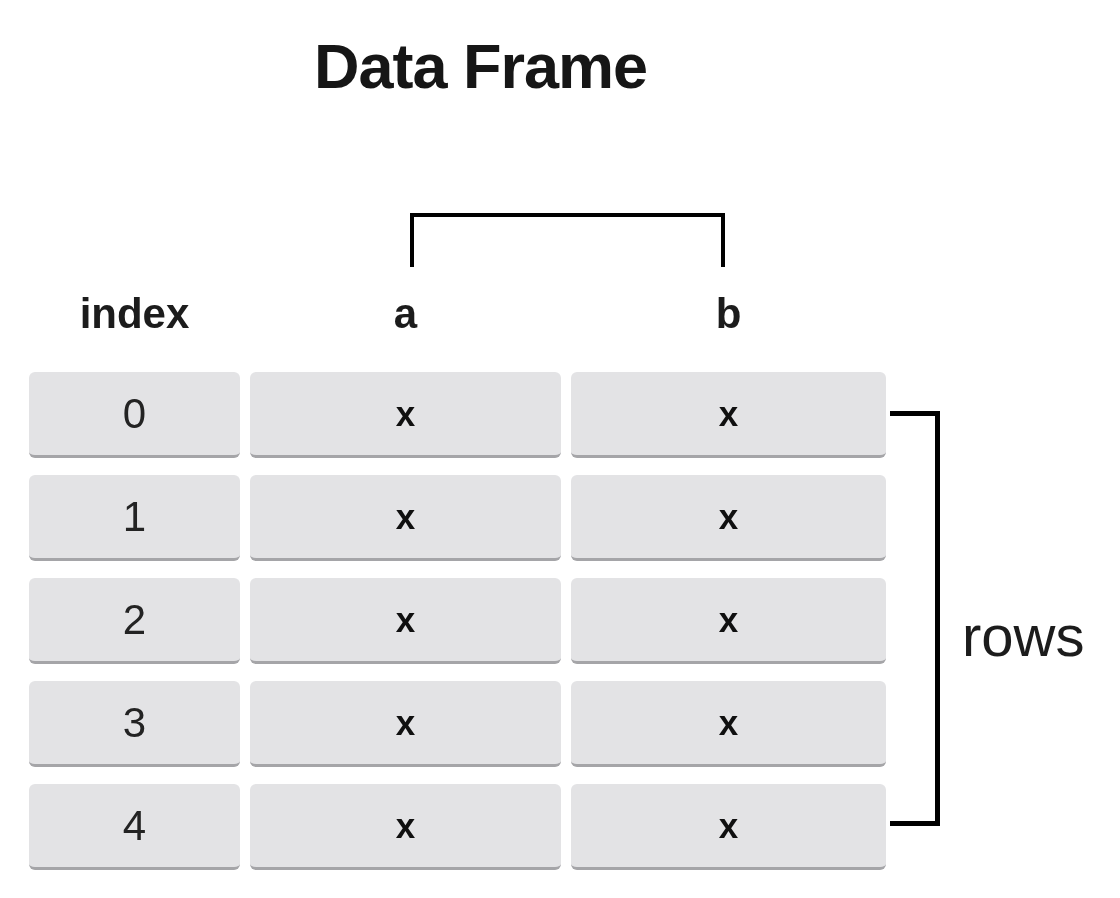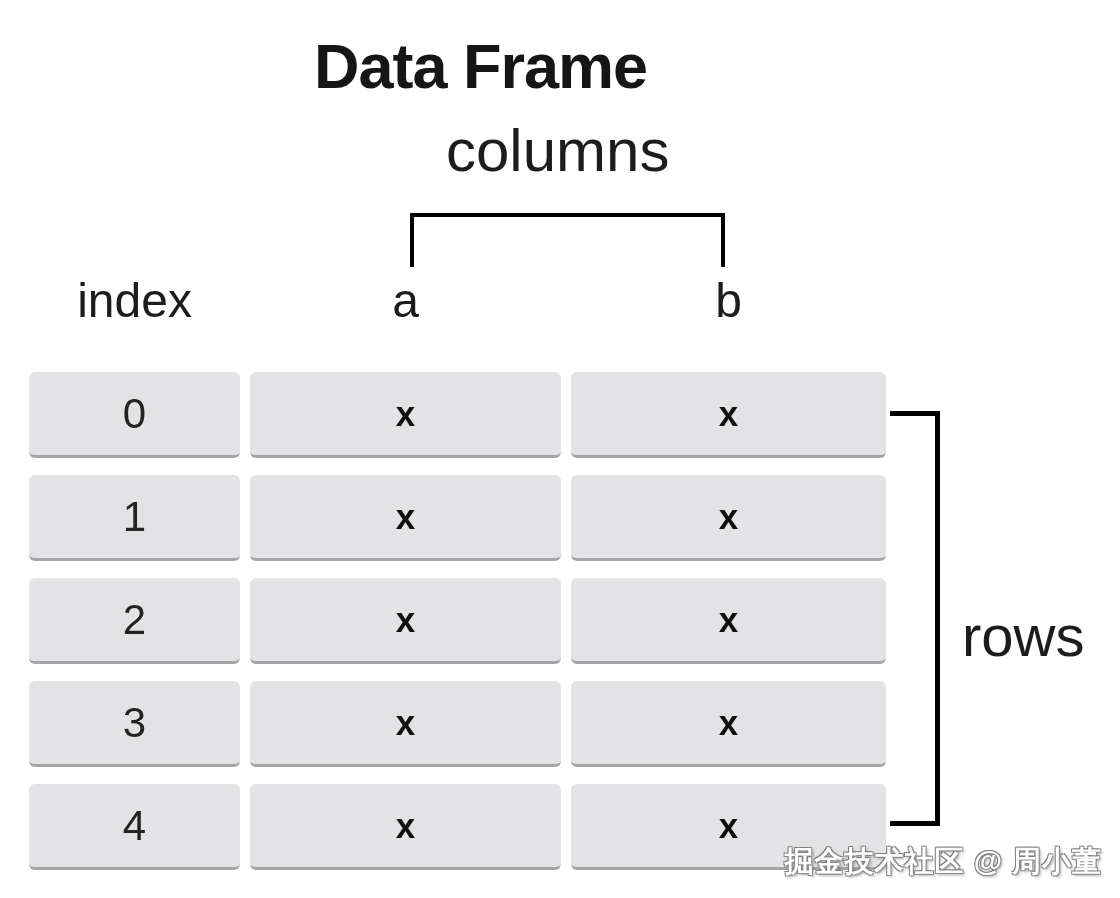--- a/index.html
+++ b/index.html
@@ -58,23 +58,23 @@
     position: absolute;
     left: 890px; top: 411px;
     width: 50px; height: 415px;
     border: 5px solid var(--line);
     border-left: none;
   }
 
   
   .hdr {
     position: absolute;
-    top: 276px;
-    font-size: 48px;
-    font-weight: 400;
+    top: 292px;
+    font-size: 42px;
+    font-weight: 700;
     text-align: center;
     color: #1c1c1c;
     line-height: 1.05;
   }
   .hdr-index { left: 29px;  width: 211px; }
   .hdr-a     { left: 250px; width: 311px; }
   .hdr-b     { left: 571px; width: 315px; }
 
   
   .table {
@@ -118,21 +118,20 @@
     white-space: nowrap;
   }
 </style>
 </head>
 <body>
 
 <div class="canvas">
 
   <div class="title">Data Frame</div>
 
-  <div class="columns-label">columns</div>
 
   <div class="col-bracket"></div>
 
   <div class="hdr hdr-index">index</div>
   <div class="hdr hdr-a">a</div>
   <div class="hdr hdr-b">b</div>
 
   <div class="table">
 
     <div class="row">
@@ -164,15 +163,14 @@
       <div class="cell cell-a cell-x">x</div>
       <div class="cell cell-b cell-x">x</div>
     </div>
 
   </div>
 
   <div class="rows-bracket"></div>
 
   <div class="rows-label">rows</div>
 
-  <div class="watermark">掘金技术社区 @ 周小董</div>
 
 </div>
 
 </body></html>

